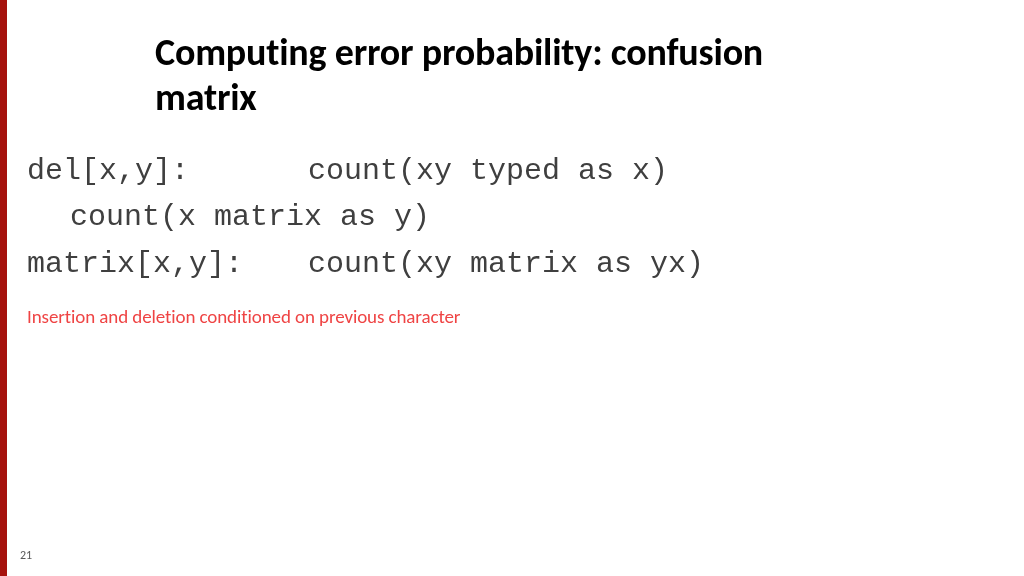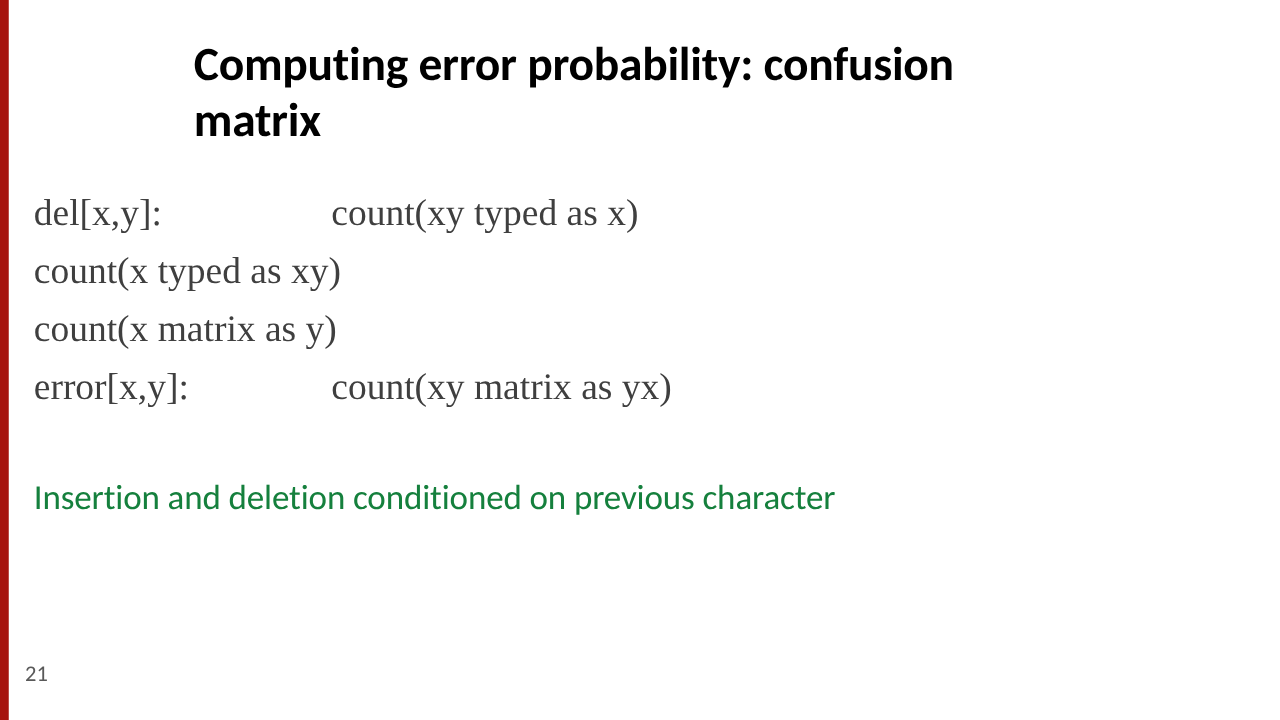--- a/index.html
+++ b/index.html
@@ -29,66 +29,65 @@
     font-size: 38px;
     font-weight: 700;
     color: #000;
     line-height: 1.18;
     margin-left: 130px;
     margin-right: 80px;
     letter-spacing: -0.2px;
   }
   .defs {
     margin-top: 28px;
-    font-family: Liberation Serif, serif;
+    font-family: Liberation Mono, monospace;
     font-size: 30px;
     color: #3f3f3f;
     line-height: 1.55;
     margin-left: 2px;
   }
   .defs .row { display: flex; }
   .defs .label { width: 238px; flex: 0 0 238px; white-space: pre; }
-  .defs .desc  { white-space: pre; }
+  .defs .desc  { white-space: pre; margin-left: 43px; }
   .note {
-    margin-top: 46px;
+    margin-top: 18px;
     margin-left: 2px;
-    font-size: 28px;
-    color: #15803d;
+    font-size: 19px;
+    color: #ef4444;
     letter-spacing: -0.1px;
   }
   .pagenum {
     position: absolute;
     left: 20px;
-    bottom: 26px;
-    font-size: 18px;
+    bottom: 14px;
+    font-size: 12px;
     color: #595959;
   }
 </style>
 </head>
 <body>
 
 <div class="accent-bar"></div>
 
 <div class="slide">
 
   <h1 class="title">Computing error probability: confusion matrix</h1>
 
   <div class="defs">
     <div class="row">
       <span class="label">del[x,y]:</span>
       <span class="desc">count(xy typed as x)</span>
     </div>
     <div class="row">
-      <span class="desc">count(x typed as xy)</span>
     </div>
     <div class="row">
       <span class="desc">count(x matrix as y)</span>
     </div>
     <div class="row">
-      <span class="label">error[x,y]:</span>
+      <span class="label">matrix[x,y]:</span>
       <span class="desc">count(xy matrix as yx)</span>
     </div>
   </div>
 
   <p class="note">Insertion and deletion conditioned on previous character</p>
 
 </div>
 
 <div class="pagenum">21</div>
 

